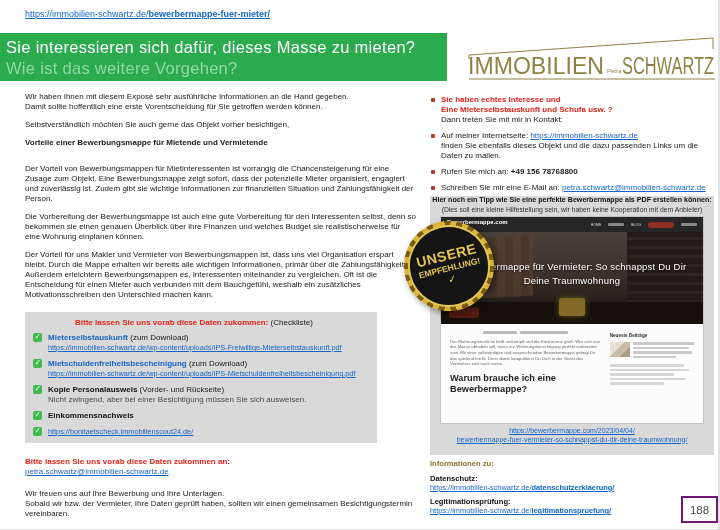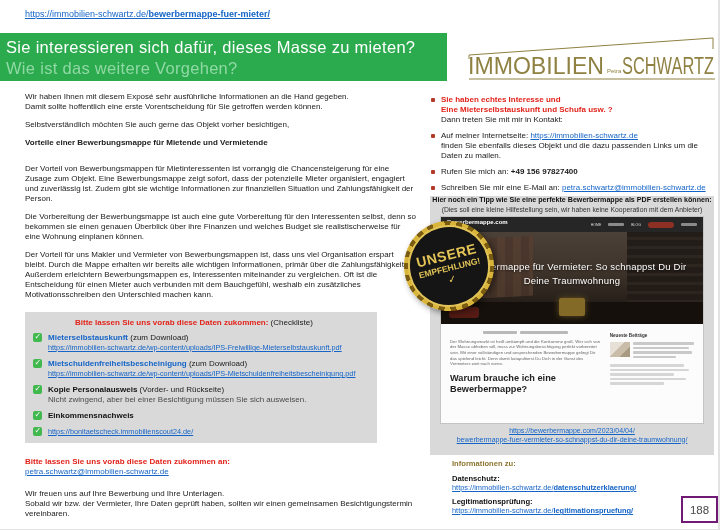--- a/index.html
+++ b/index.html
@@ -110,21 +110,21 @@
       background:repeating-conic-gradient(#d9b43a 0 8deg,#7a5c10 8deg 16deg);
       padding:4px; transform:rotate(-14deg); box-shadow:2px 3px 6px rgba(0,0,0,.45); }
   .badge-inner { width:100%; height:100%; border-radius:50%; background:#151515;
       border:2px solid #e3c457; display:flex; flex-direction:column; align-items:center;
       justify-content:center; }
   .badge-l1 { color:#e3c457; font-weight:bold; font-size:14px; letter-spacing:.5px; line-height:15px; }
   .badge-l2 { color:#e3c457; font-weight:bold; font-size:8.6px; line-height:11px; }
   .badge-chk { color:#e3c457; font-size:10px; line-height:11px; }
 
   
-  .info { position:absolute; left:452px; top:459px; font-size:7.6px; line-height:9.5px; }
+  .info { position:absolute; left:430px; top:459px; font-size:7.6px; line-height:9.5px; }
   .info-title { color:#8e7531; font-weight:bold; margin-bottom:5px; }
   .info-label { font-weight:bold; color:#111; margin-top:4px; }
   .info a { font-size:7.4px; }
 
   
   .pagenum { position:absolute; left:681px; top:496px; width:37px; height:27px; background:#fff;
       border:2px solid #701a75; display:flex; align-items:center; justify-content:center;
       font-size:11.5px; color:#4a4a4a; }
 </style>
 </head>
@@ -217,21 +217,21 @@
     <div class="bullet">
       <div class="red-bold">Sie haben echtes Interesse und</div>
       <div class="red-bold">Eine Mieterselbstauskunft und Schufa usw. ?</div>
       <div>Dann treten Sie mit mir in Kontakt:</div>
     </div>
     <div class="bullet">
       <span>Auf meiner Internetseite: </span><a class="link">https://immobilien-schwartz.de</a>
       <div>finden Sie ebenfalls dieses Objekt und die dazu passenden Links um die Daten zu mailen.</div>
     </div>
     <div class="bullet">
-      <span>Rufen Sie mich an: </span><span class="bold">+49 156 97827400</span>
+      <span>Rufen Sie mich an: </span><span class="bold">+49 156 78768800</span>
     </div>
     <div class="bullet">
       <span>Schreiben Sie mir eine E-Mail an: </span><a class="link">petra.schwartz@immobilien-schwartz.de</a>
     </div>
   </div>
 
   <div class="tipbox">
     <div class="tip-head">Hier noch ein Tipp wie Sie eine perfekte Bewerbermappe als PDF erstellen können:</div>
     <div class="tip-sub">(Dies soll eine kleine Hilfestellung sein, wir haben keine Kooperation mit dem Anbieter)</div>
 

